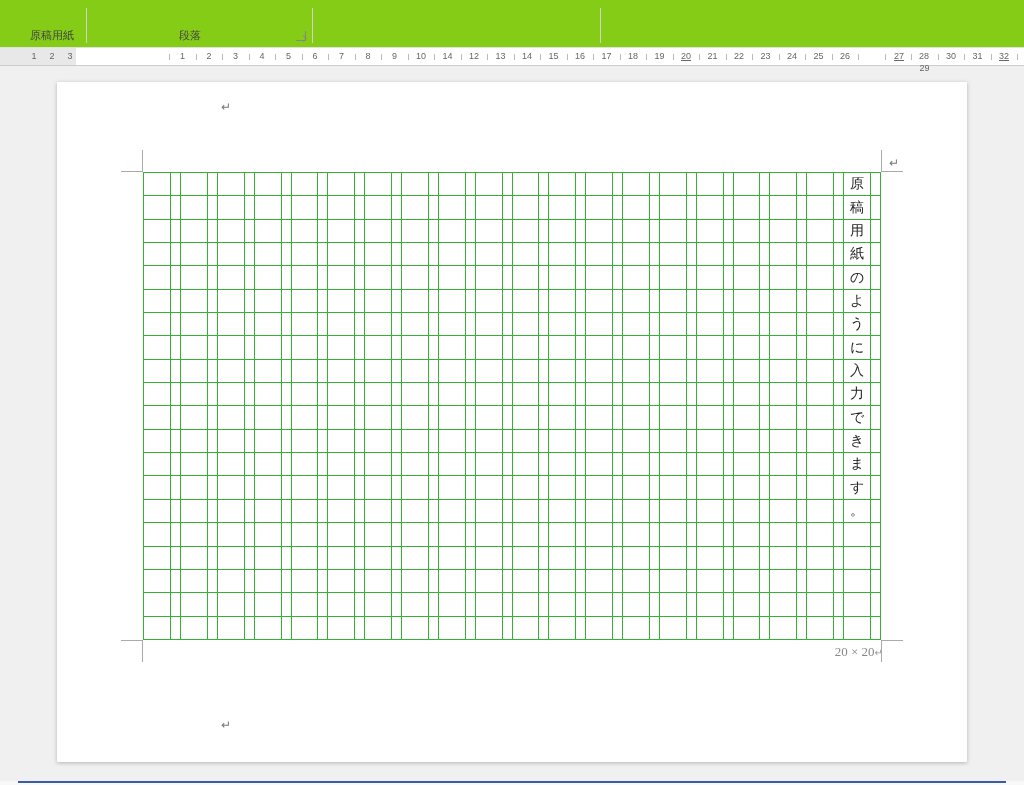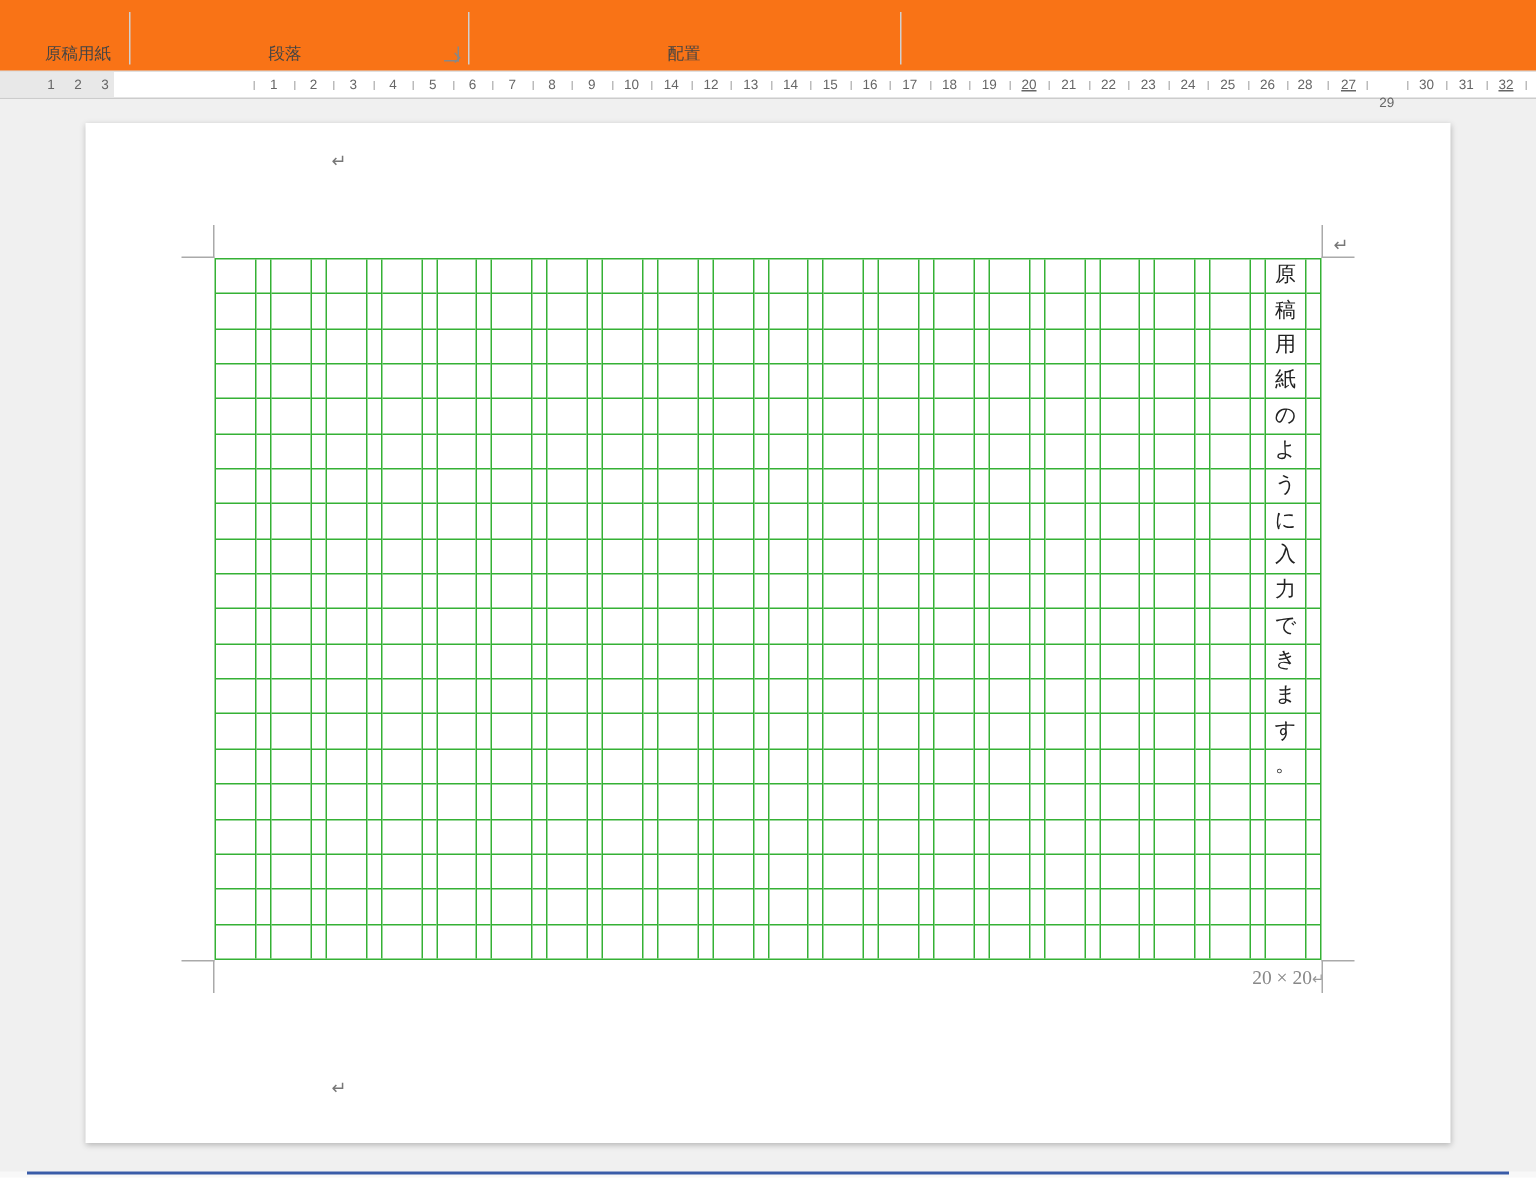--- a/index.html
+++ b/index.html
@@ -7,21 +7,21 @@
     margin: 0;
     font-family: "Yu Gothic", "Meiryo", sans-serif;
     background: #f8f8f8;
     width: 1024px;
     height: 785px;
     overflow: hidden;
   }
   
   .ribbon-groups {
     height: 48px;
-    background: #f97316;
+    background: #84cc16;
     position: relative;
     border-bottom: 1px solid #e0e0e0;
   }
   .group-label {
     position: absolute;
     bottom: 4px;
     font-size: 11px;
     color: #444;
     text-align: center;
   }
@@ -180,21 +180,20 @@
 </style>
 </head>
 <body>
 
 <div class="ribbon-groups">
   <span class="group-label" style="left:22px;width:60px;">原稿用紙</span>
   <span class="group-sep" style="left:86px;"></span>
   <span class="group-label" style="left:90px;width:200px;">段落</span>
   <span class="dialog-launcher" style="left:296px;"></span>
   <span class="group-sep" style="left:312px;"></span>
-  <span class="group-label" style="left:316px;width:280px;">配置</span>
   <span class="group-sep" style="left:600px;"></span>
 </div>
 
 <div class="ruler">
   <div class="ruler-inactive" style="left:0;width:76px;"></div>
   <div id="ruler-left">
       <span class="ruler-tick" style="left: 58px;">3</span>
       <span class="ruler-tick" style="left: 40px;">2</span>
       <span class="ruler-tick" style="left: 22px;">1</span>
     </div>
@@ -246,21 +245,21 @@
       <span class="ruler-tick" style="left: 753.5px;">23</span>
       <span class="ruler-sep" style="left: 752.25px;"></span>
       <span class="ruler-tick" style="left: 780px;">24</span>
       <span class="ruler-sep" style="left: 778.75px;"></span>
       <span class="ruler-tick" style="left: 806.5px;">25</span>
       <span class="ruler-sep" style="left: 805.25px;"></span>
       <span class="ruler-tick" style="left: 833px;">26</span>
       <span class="ruler-sep" style="left: 831.75px;"></span>
       <span class="ruler-tick" style="left: 887px; text-decoration: underline;">27</span>
       <span class="ruler-sep" style="left: 858.25px;"></span>
-      <span class="ruler-tick" style="left: 858px;">28</span>
+      <span class="ruler-tick" style="left: 912px;">28</span>
       <span class="ruler-sep" style="left: 884.75px;"></span>
       <span class="ruler-tick" style="left: 912.5px; margin-top: 12px;">29</span>
       <span class="ruler-sep" style="left: 911.25px;"></span>
       <span class="ruler-tick" style="left: 939px;">30</span>
       <span class="ruler-sep" style="left: 937.75px;"></span>
       <span class="ruler-tick" style="left: 965.5px;">31</span>
       <span class="ruler-sep" style="left: 964.25px;"></span>
       <span class="ruler-tick" style="left: 992px; text-decoration: underline;">32</span>
       <span class="ruler-sep" style="left: 990.75px;"></span>
       <span class="ruler-tick" style="left: 1018.5px;">33</span>

